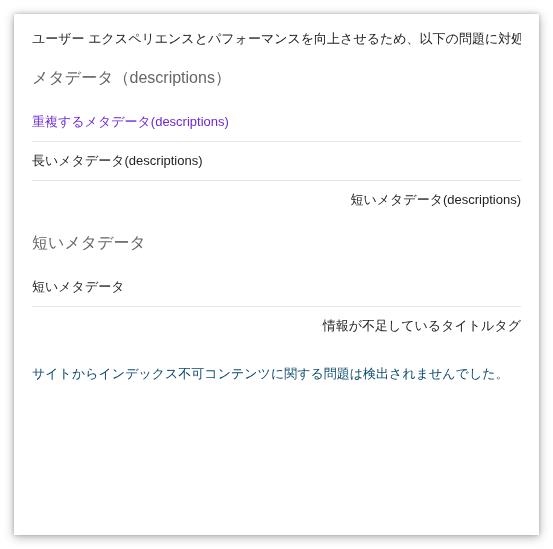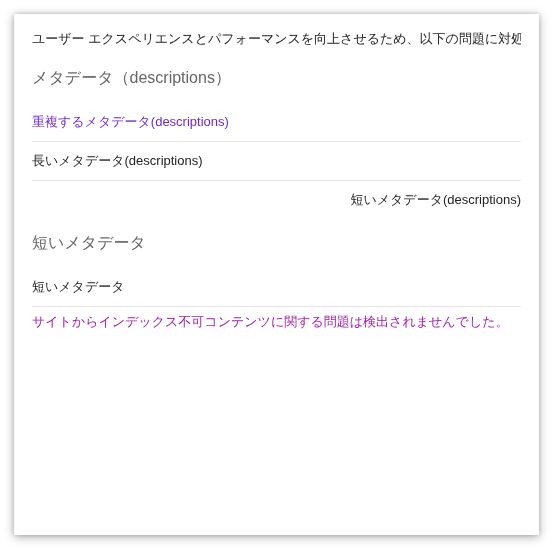--- a/index.html
+++ b/index.html
@@ -44,35 +44,36 @@
       color: #6d28d9;
       cursor: pointer;
     }
     .item.last {
       border-bottom: none;
       margin-bottom: 14px;
       text-align: right;
     }
     .no-issues {
       font-size: 13px;
-      color: #a21caf;
+      color: #0c4a6e;
       padding-top: 6px;
     }
     .section-divider {
       margin-top: 8px;
     }
   </style>
 </head>
 <body>
 
 <div class="container">
   <div class="intro">ユーザー エクスペリエンスとパフォーマンスを向上させるため、以下の問題に対処するこ</div>
 
   <div class="section-title">メタデータ（descriptions）</div>
   <div class="item link">重複するメタデータ(descriptions)</div>
   <div class="item">長いメタデータ(descriptions)</div>
   <div class="item last">短いメタデータ(descriptions)</div>
 
   <div class="section-title section-divider">短いメタデータ</div>
   <div class="item">短いメタデータ</div>
+  <div class="item last">情報が不足しているタイトルタグ</div>
 
   <div class="no-issues">サイトからインデックス不可コンテンツに関する問題は検出されませんでした。</div>
 </div>
 
 </body></html>

